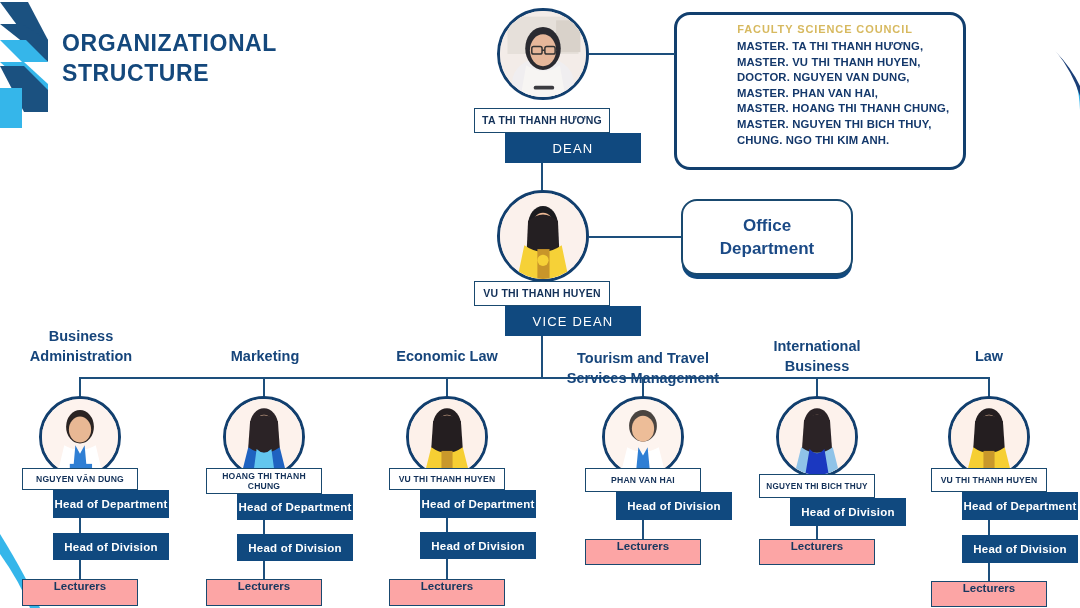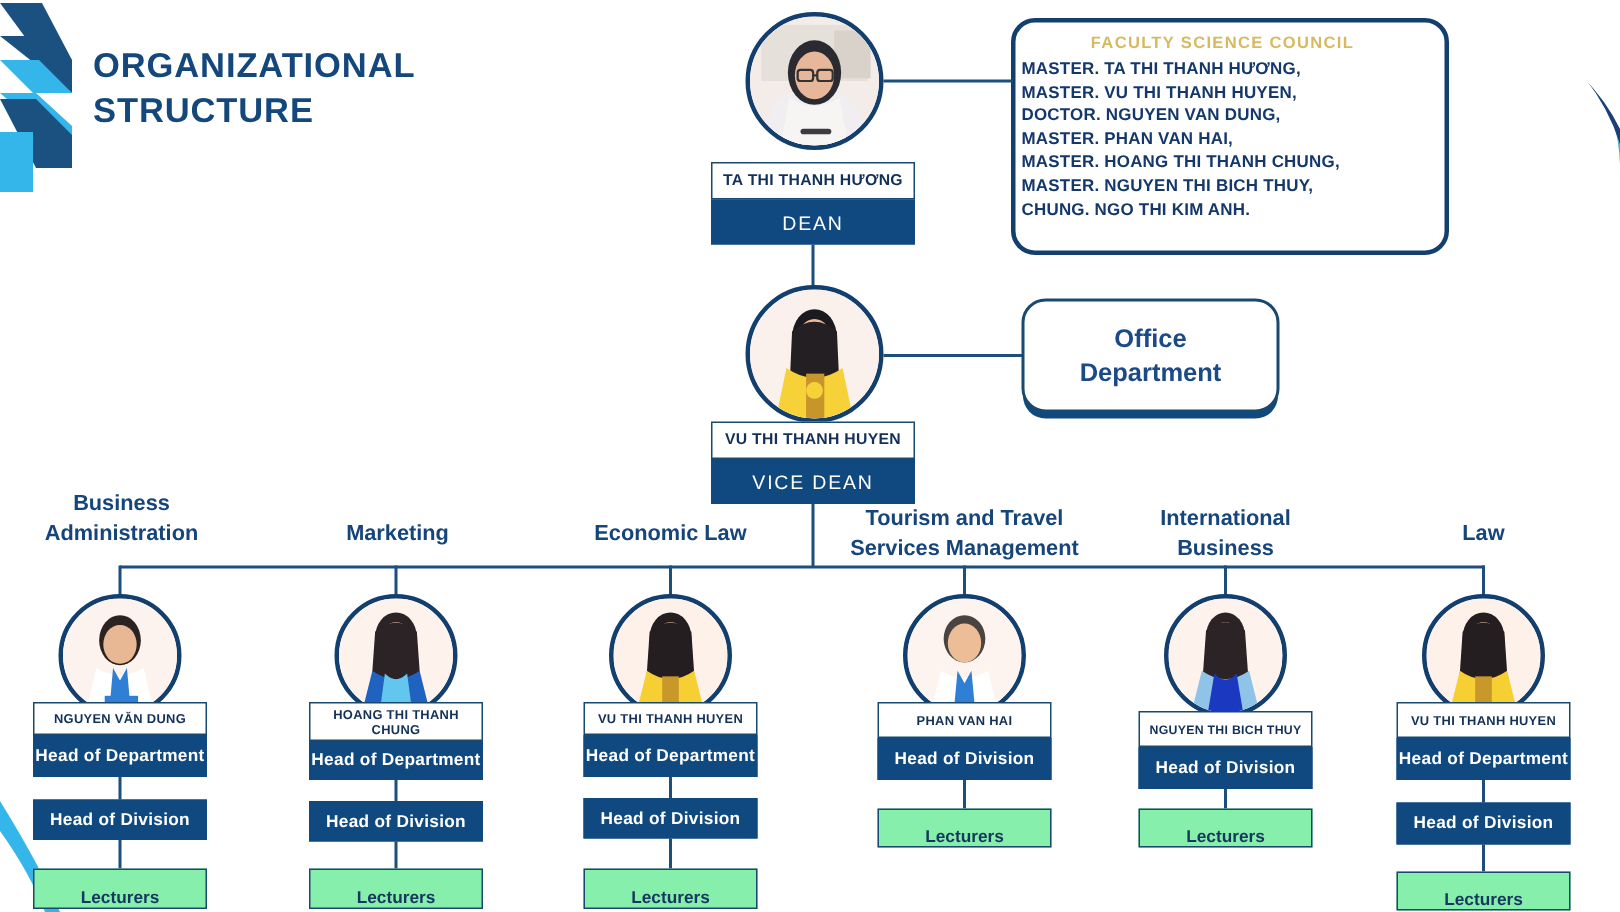--- a/index.html
+++ b/index.html
@@ -58,63 +58,65 @@
     position: absolute;
     background: #10497f;
     border: 1.6px solid #10497f;
     color: #ffffff;
     display: flex;
     align-items: center;
     justify-content: center;
     text-align: center;
     font-weight: bold;
     letter-spacing: 0.2px;
+    margin-left: 31px;
   }
   .role-box.plain { font-weight: normal; letter-spacing: 1.2px; }
 
   .open-box {
     position: absolute;
-    background: #86efac;
+    background: #fca5a5;
     border: 1.6px solid #19496f;
     color: #17375e;
     display: flex;
-    align-items: flex-end;
+    align-items: flex-start;
     justify-content: center;
     text-align: center;
     font-weight: bold;
   }
 
   .vline { position: absolute; width: 2px; background: #1d4f7c; }
   .hline { position: absolute; height: 2px; background: #1d4f7c; }
 
   
   #council-card {
     position: absolute;
     left: 674px; top: 12px;
     width: 292px; height: 158px;
     background: #ffffff;
     border: 3.5px solid #123f6e;
     border-radius: 16px;
-    padding: 8px 14px 6px 4px;
+    padding: 8px 14px 6px 24px;
   }
   #council-title {
     color: #d7b95f;
     font-weight: bold;
     font-size: 11px;
     letter-spacing: 0.9px;
     text-align: center;
     margin-bottom: 4px;
   }
   .council-item {
     color: #14386b;
     font-weight: bold;
     font-size: 11.3px;
     line-height: 15.6px;
     letter-spacing: 0.15px;
     white-space: nowrap;
+    margin-left: 36px;
   }
 
   
   #office-dept {
     position: absolute;
     left: 681px; top: 199px;
     width: 172px; height: 76px;
     background: #ffffff;
     border: 2.2px solid #19496f;
     border-radius: 16px;
@@ -312,21 +314,21 @@
 </div>
 <div class="vline" style="left:446px; top:518px; height:14px;"></div>
 <div class="role-box" style="left:389px; top:532px; width:116px; height:27px; font-size:11.5px;">
   <span>Head of Division</span>
 </div>
 <div class="vline" style="left:446px; top:559px; height:20px;"></div>
 <div class="open-box" style="left:389px; top:579px; width:116px; height:27px; font-size:11.5px;">
   <span>Lecturers</span>
 </div>
 
-<div class="dept-title" style="left:541px; top:336px; width:204px;">
+<div class="dept-title" style="left:541px; top:348px; width:204px;">
   <span>Tourism and Travel</span><br>
   <span>Services Management</span>
 </div>
 <div class="vline" style="left:642px; top:377px; height:22px;"></div>
 <div class="avatar" style="left:602px; top:396px; width:82px; height:82px;">
   <svg class="ph" viewBox="0 0 82 82" preserveAspectRatio="xMidYMid slice">
     <rect width="82" height="82" fill="#fdf4ef"></rect>
     <ellipse cx="41" cy="29" rx="15" ry="17" fill="#4a4440"></ellipse>
     <ellipse cx="41" cy="32" rx="12" ry="14" fill="#edbd98"></ellipse>
     <path d="M24 52 q17 10 34 0 l8 32 h-50 z" fill="#ffffff"></path>

